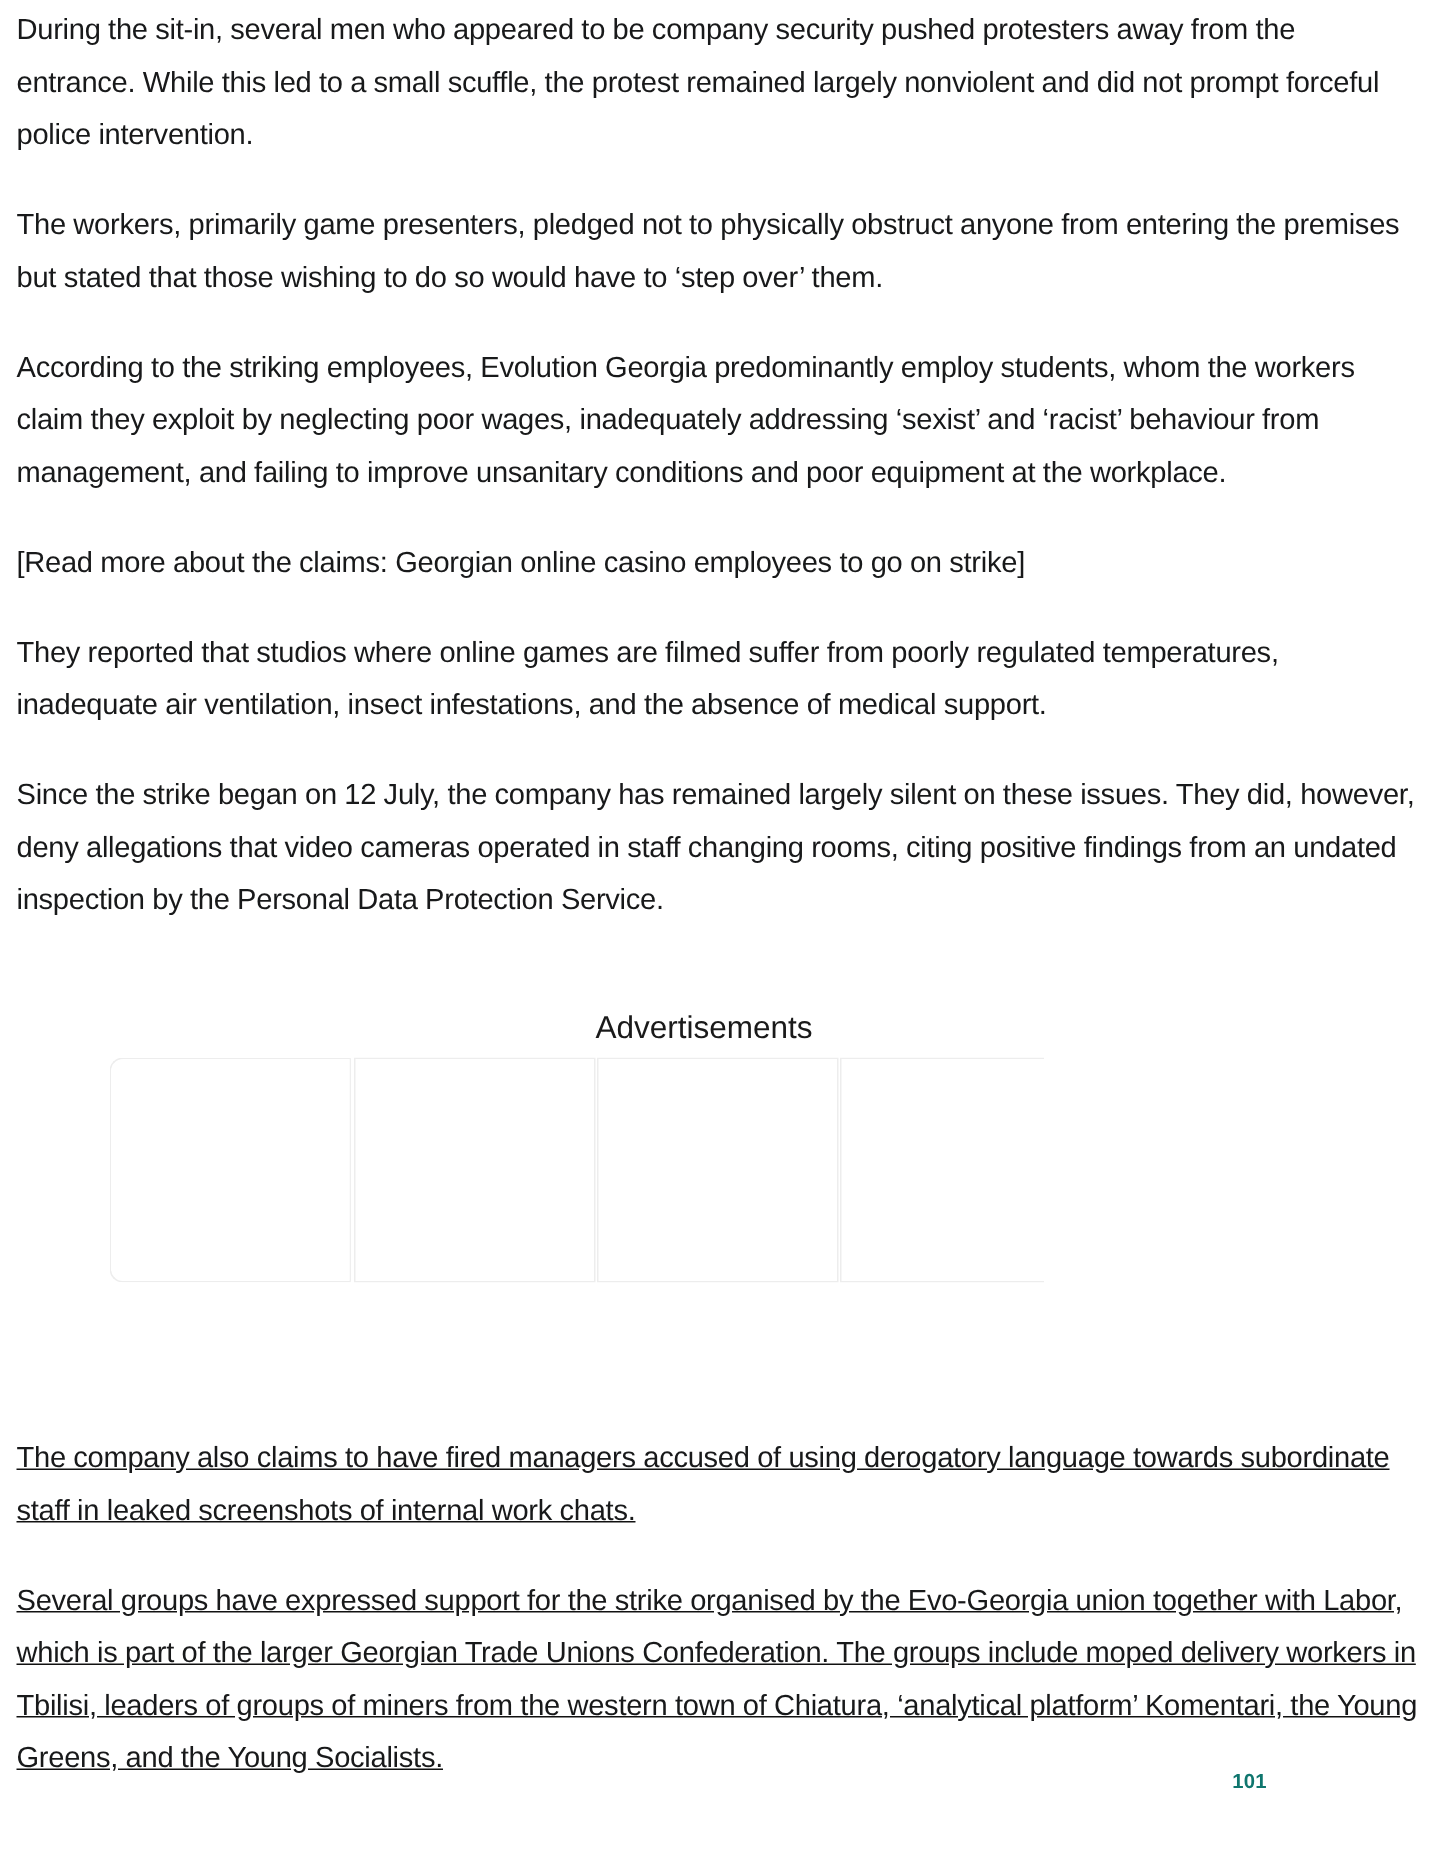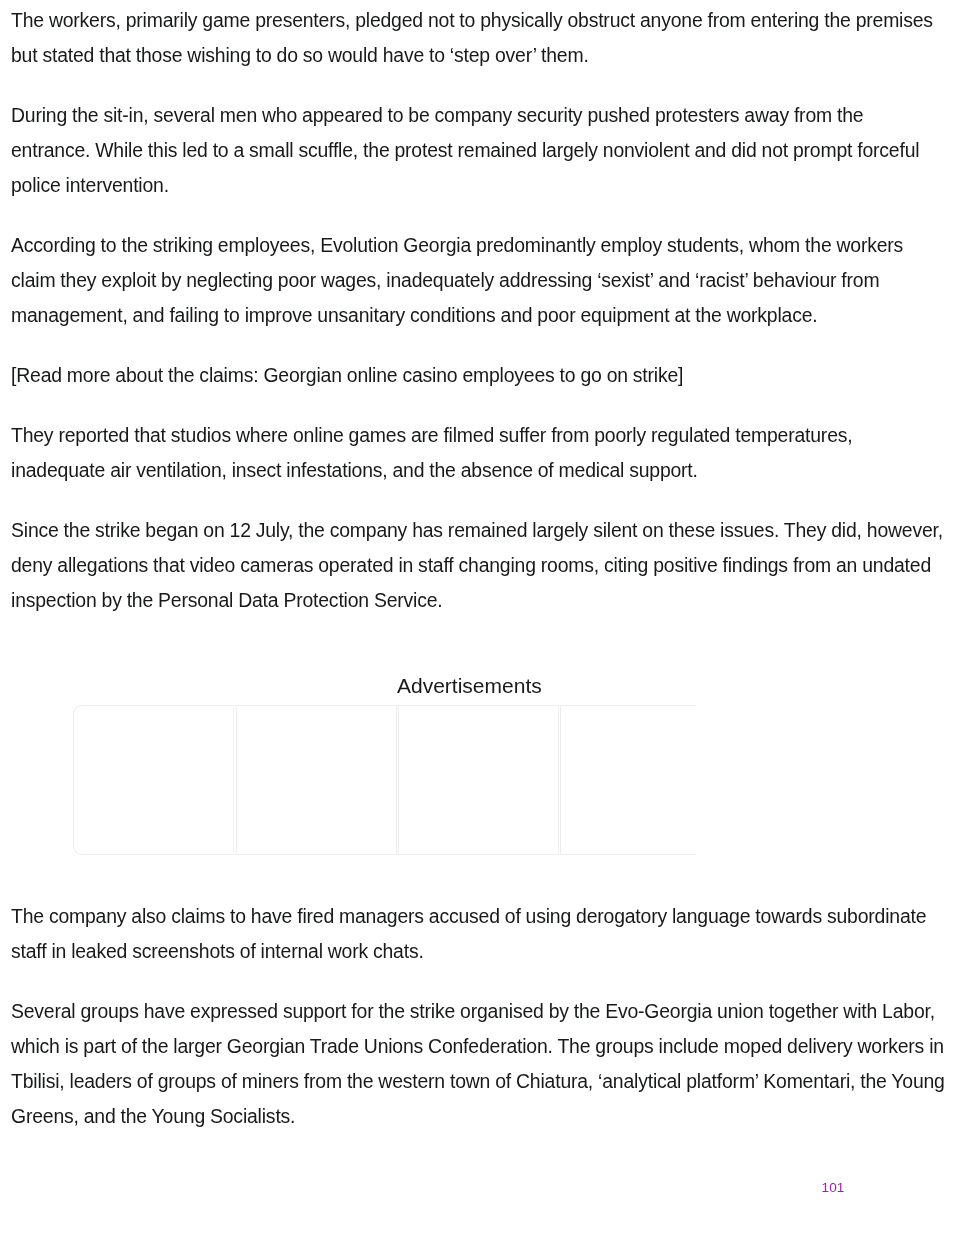--- a/index.html
+++ b/index.html
@@ -116,49 +116,50 @@
     padding-right: 0;
   }
   .page-number-inner {
     position: absolute;
     left: 810px;
     top: 0;
     width: 46px;
     text-align: center;
     font-size: 13.5px;
     line-height: 20px;
-    color: #a21caf;
+    color: #0f766e;
     letter-spacing: 0.2px;
+    font-weight: bold;
   }
 </style>
 </head>
 <body>
 
 <div class="page">
 
   <div class="article">
+    <p class="para">During the sit-in, several men who appeared to be company security pushed protesters away from the entrance. While this led to a small scuffle, the protest remained largely nonviolent and did not prompt forceful police intervention.</p>
     <p class="para">The workers, primarily game presenters, pledged not to physically obstruct anyone from entering the premises but stated that those wishing to do so would have to ‘step over’ them.</p>
-    <p class="para">During the sit-in, several men who appeared to be company security pushed protesters away from the entrance. While this led to a small scuffle, the protest remained largely nonviolent and did not prompt forceful police intervention.</p>
     <p class="para">According to the striking employees, Evolution Georgia predominantly employ students, whom the workers claim they exploit by neglecting poor wages, inadequately addressing ‘sexist’ and ‘racist’ behaviour from management, and failing to improve unsanitary conditions and poor equipment at the workplace.</p>
     <p class="para">[Read more about the claims: Georgian online casino employees to go on strike]</p>
     <p class="para">They reported that studios where online games are filmed suffer from poorly regulated temperatures, inadequate air ventilation, insect infestations, and the absence of medical support.</p>
     <p class="para">Since the strike began on 12 July, the company has remained largely silent on these issues. They did, however, deny allegations that video cameras operated in staff changing rooms, citing positive findings from an undated inspection by the Personal Data Protection Service.</p>
   </div>
 
   <div class="ads-block">
     <div class="ads-heading-inner">Advertisements</div>
     <div class="ads-strip">
       <div class="ad-slot first"></div>
       <div class="ad-slot second"></div>
       <div class="ad-slot third"></div>
       <div class="ad-slot fourth"></div>
     </div>
   </div>
 
-  <div class="article" style="top:896px;">
+  <div class="article" style="top:952px;text-decoration:underline;">
     <p class="para">The company also claims to have fired managers accused of using derogatory language towards subordinate staff in leaked screenshots of internal work chats.</p>
     <p class="para">Several groups have expressed support for the strike organised by the Evo-Georgia union together with Labor, which is part of the larger Georgian Trade Unions Confederation. The groups include moped delivery workers in Tbilisi, leaders of groups of miners from the western town of Chiatura, ‘analytical platform’ Komentari, the Young Greens, and the Young Socialists.</p>
   </div>
 
   <div class="page-number">
     <div class="page-number-inner">101</div>
   </div>
 
 </div>
 

